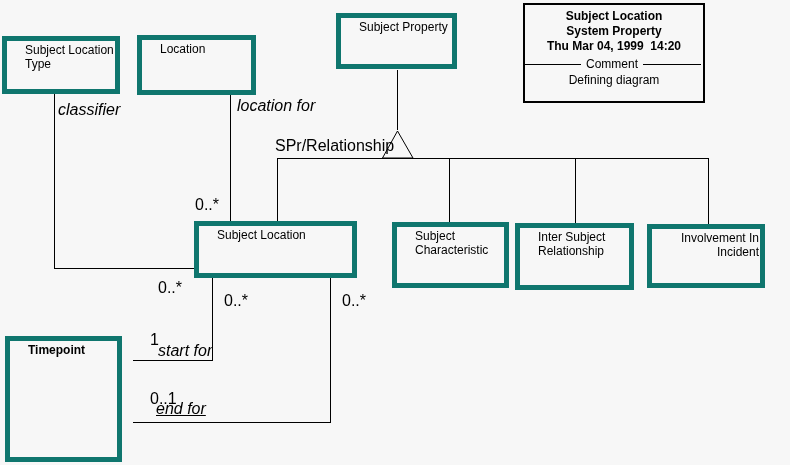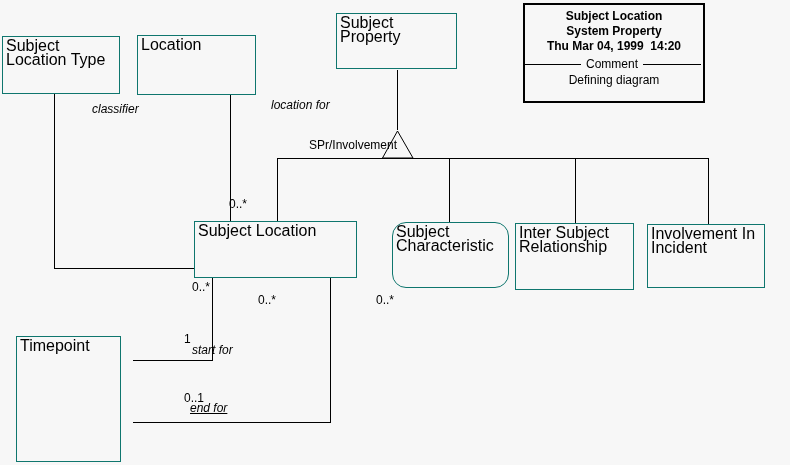--- a/index.html
+++ b/index.html
@@ -11,37 +11,36 @@
   #canvas{
     position:relative;
     width:790px;
     height:465px;
     background:#f7f7f7;
     overflow:hidden;
   }
   .box{
     position:absolute;
     box-sizing:border-box;
-    border:1px solid #0f766e;
+    border:5px solid #0f766e;
     background:#f7f7f7;
-    font-size:16px;
+    font-size:12px;
     line-height:14px;
-    padding:2px 1px 2px 3px;
+    padding:2px 1px 2px 18px;
     white-space:normal;
   }
   .line{
     position:absolute;
     background:#000;
   }
   .lbl{
     position:absolute;
-    font-size:12px;
+    font-size:16px;
     line-height:13px;
     white-space:pre;
-    margin-left:34px;
   }
   .ital{font-style:italic;}
   .tri{position:absolute;}
   
   .title-box{
     position:absolute;
     box-sizing:border-box;
     border:2px solid #000;
     background:#f7f7f7;
     display:flex;
@@ -108,51 +107,51 @@
   </div>
 
   <div class="box" style="left:336px;top:13px;width:121px;height:56px;">
     <span>Subject Property</span>
   </div>
 
   <div class="box" style="left:194px;top:221px;width:163px;height:57px;">
     <span>Subject Location</span>
   </div>
 
-  <div class="box" style="left:392px;top:222px;width:117px;height:66px;border-radius:14px;">
+  <div class="box" style="left:392px;top:222px;width:117px;height:66px;">
     <span>Subject Characteristic</span>
   </div>
 
   <div class="box" style="left:515px;top:223px;width:119px;height:67px;">
     <span>Inter Subject Relationship</span>
   </div>
 
-  <div class="box" style="left:647px;top:224px;width:118px;height:64px;">
+  <div class="box" style="left:647px;top:224px;width:118px;height:64px;text-align:right;">
     <span>Involvement In Incident</span>
   </div>
 
-  <div class="box" style="left:16px;top:336px;width:105px;height:126px;">
+  <div class="box" style="left:5px;top:336px;width:117px;height:126px;font-weight:bold;">
     <span>Timepoint</span>
   </div>
 
   <div class="title-box" style="left:523px;top:3px;width:182px;height:100px;">
     <div class="bold-line">Subject Location</div>
     <div class="bold-line">System Property</div>
     <div class="bold-line">Thu Mar 04, 1999  14:20</div>
     <div class="comment-row">
       <span class="dash"></span>
       <span class="comment-text">Comment</span>
       <span class="dash"></span>
     </div>
     <div class="comment-body">Defining diagram</div>
   </div>
 
   <div class="lbl ital" style="left:58px;top:103px;">classifier</div>
   <div class="lbl ital" style="left:237px;top:99px;">location for</div>
-  <div class="lbl" style="left:275px;top:139px;">SPr/Involvement</div>
+  <div class="lbl" style="left:275px;top:139px;">SPr/Relationship</div>
   <div class="lbl ital" style="left:158px;top:344px;text-align:right;">start for</div>
   <div class="lbl ital" style="left:156px;top:402px;text-decoration:underline;">end for</div>
 
   <div class="lbl" style="left:195px;top:198px;">0..*</div>
   <div class="lbl" style="left:158px;top:281px;">0..*</div>
   <div class="lbl" style="left:224px;top:294px;">0..*</div>
   <div class="lbl" style="left:342px;top:294px;">0..*</div>
   <div class="lbl" style="left:150px;top:333px;">1</div>
   <div class="lbl" style="left:150px;top:392px;">0..1</div>
 

